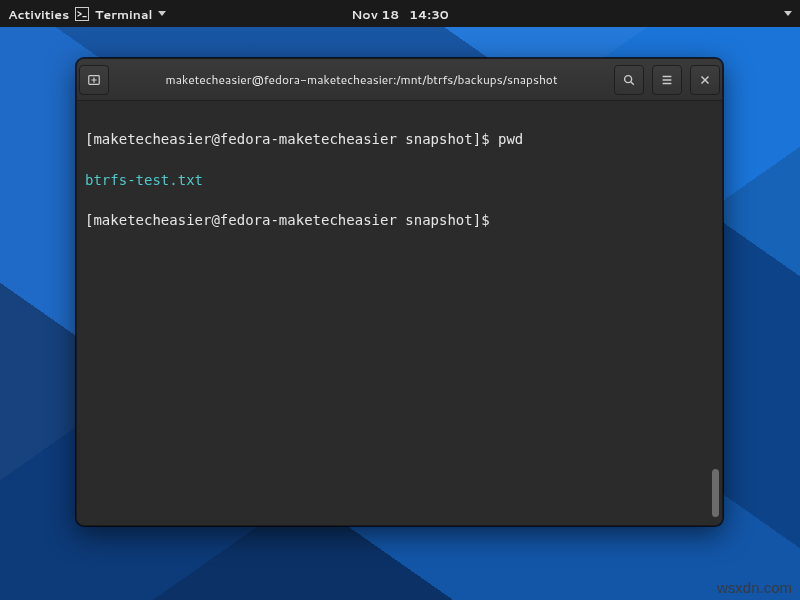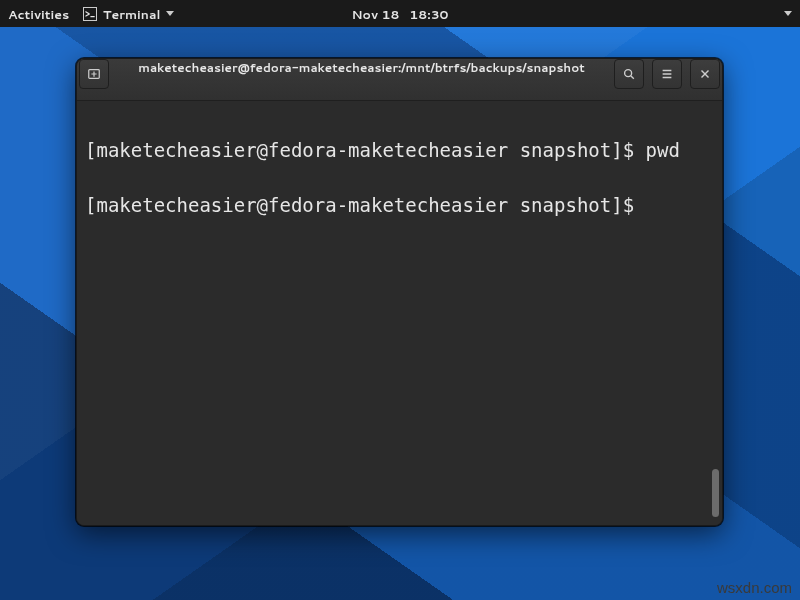--- a/index.html
+++ b/index.html
@@ -18,21 +18,21 @@
       height: 27px;
       display: flex;
       align-items: center;
       color: #e6e6e6;
       font-weight: bold;
       font-size: 12.5px;
       padding: 0 8px;
       position: relative;
       z-index: 10;
     }
-    .top-left { display: flex; align-items: center; gap: 14px; }
+    .top-left { display: flex; align-items: center; gap: 6px; }
     .top-center {
       position: absolute; left: 50%; transform: translateX(-50%);
       display: flex; gap: 10px;
     }
     .top-right { margin-left: auto; display: flex; align-items: center; gap: 14px; }
     .app-menu { display: flex; align-items: center; gap: 6px; }
     .app-menu .t-icon {
       width: 14px; height: 14px; display: inline-flex; align-items: center; justify-content: center;
       border: 1px solid #ccc; font-size: 9px; line-height: 1;
     }
@@ -57,45 +57,45 @@
       border-radius: 8px;
       box-shadow: 0 8px 28px rgba(0,0,0,0.55), 0 0 0 1px rgba(0,0,0,0.7);
       border: 1px solid #1a1a1a;
       overflow: hidden;
       display: flex; flex-direction: column;
     }
     .titlebar {
       height: 42px;
       background: linear-gradient(#3a3a3a, #303030);
       border-bottom: 1px solid #1f1f1f;
-      display: flex; align-items: flex-start;
+      display: flex; align-items: center;
       padding: 0 0;
       color: #e8e8e8;
-      font-weight: bold;
+      font-weight: normal;
       font-size: 12px;
     }
     .tb-btn {
       width: 30px; height: 30px;
       border: 1px solid #1e1e1e;
       border-radius: 4px;
       background: linear-gradient(#3d3d3d,#333);
       display: inline-flex; align-items: center; justify-content: center;
       color: #ddd;
       margin: 0 2px;
       cursor: pointer;
     }
     .tb-btn svg { width: 14px; height: 14px; }
     .tb-title { flex: 1; text-align: center; padding: 0 6px; white-space: nowrap; overflow: hidden; text-overflow: ellipsis; }
     .tb-right { display: flex; gap: 4px; }
     .term-body {
       flex: 1;
       background: #2b2b2b;
       color: #e6e6e6;
       font-family: "DejaVu Sans Mono","Menlo","Consolas",monospace;
-      font-size: 19px;
+      font-size: 14px;
       line-height: 1.45;
       padding: 8px 10px 8px 8px;
       position: relative;
       white-space: pre;
       overflow: hidden;
     }
     .term-scroll {
       position: absolute; right: 3px; top: 8px; bottom: 8px; width: 7px;
     }
     .scroll-thumb {
@@ -118,21 +118,21 @@
   <div class="top-left">
     <span>Activities</span>
     <span class="app-menu">
       <span class="t-icon">&gt;_</span>
       <span>Terminal</span>
       <span class="tri-down"></span>
     </span>
   </div>
   <div class="top-center">
     <span>Nov 18</span>
-    <span>18:30</span>
+    <span>14:30</span>
   </div>
   <div class="top-right">
     <span class="sys-icon">
       <svg viewBox="0 0 16 16" fill="#ddd">
           <rect x="7" y="1" width="2" height="2"></rect>
           <rect x="3" y="9" width="2" height="2"></rect>
           <rect x="11" y="9" width="2" height="2"></rect>
           <rect x="7.5" y="3" width="1" height="4"></rect>
           <rect x="3.5" y="7" width="9" height="1"></rect>
           <rect x="3.5" y="7" width="1" height="2"></rect>
@@ -187,20 +187,21 @@
       <button class="tb-btn">
         <svg viewBox="0 0 16 16">
             <line x1="4" y1="4" x2="12" y2="12" stroke="#ccc" stroke-width="1.6"></line>
             <line x1="12" y1="4" x2="4" y2="12" stroke="#ccc" stroke-width="1.6"></line>
           </svg>
       </button>
     </div>
   </div>
   <div class="term-body">
 <span class="line"><span>[maketecheasier@fedora-maketecheasier snapshot]$ </span><span>pwd</span></span>
+<span class="line teal">btrfs-test.txt</span>
 <span class="line"><span>[maketecheasier@fedora-maketecheasier snapshot]$ </span></span>
     <div class="term-scroll">
       <div class="scroll-thumb"></div>
     </div>
   </div>
 </div>
 
 <div class="watermark">wsxdn.com</div>
 
 </body></html>

